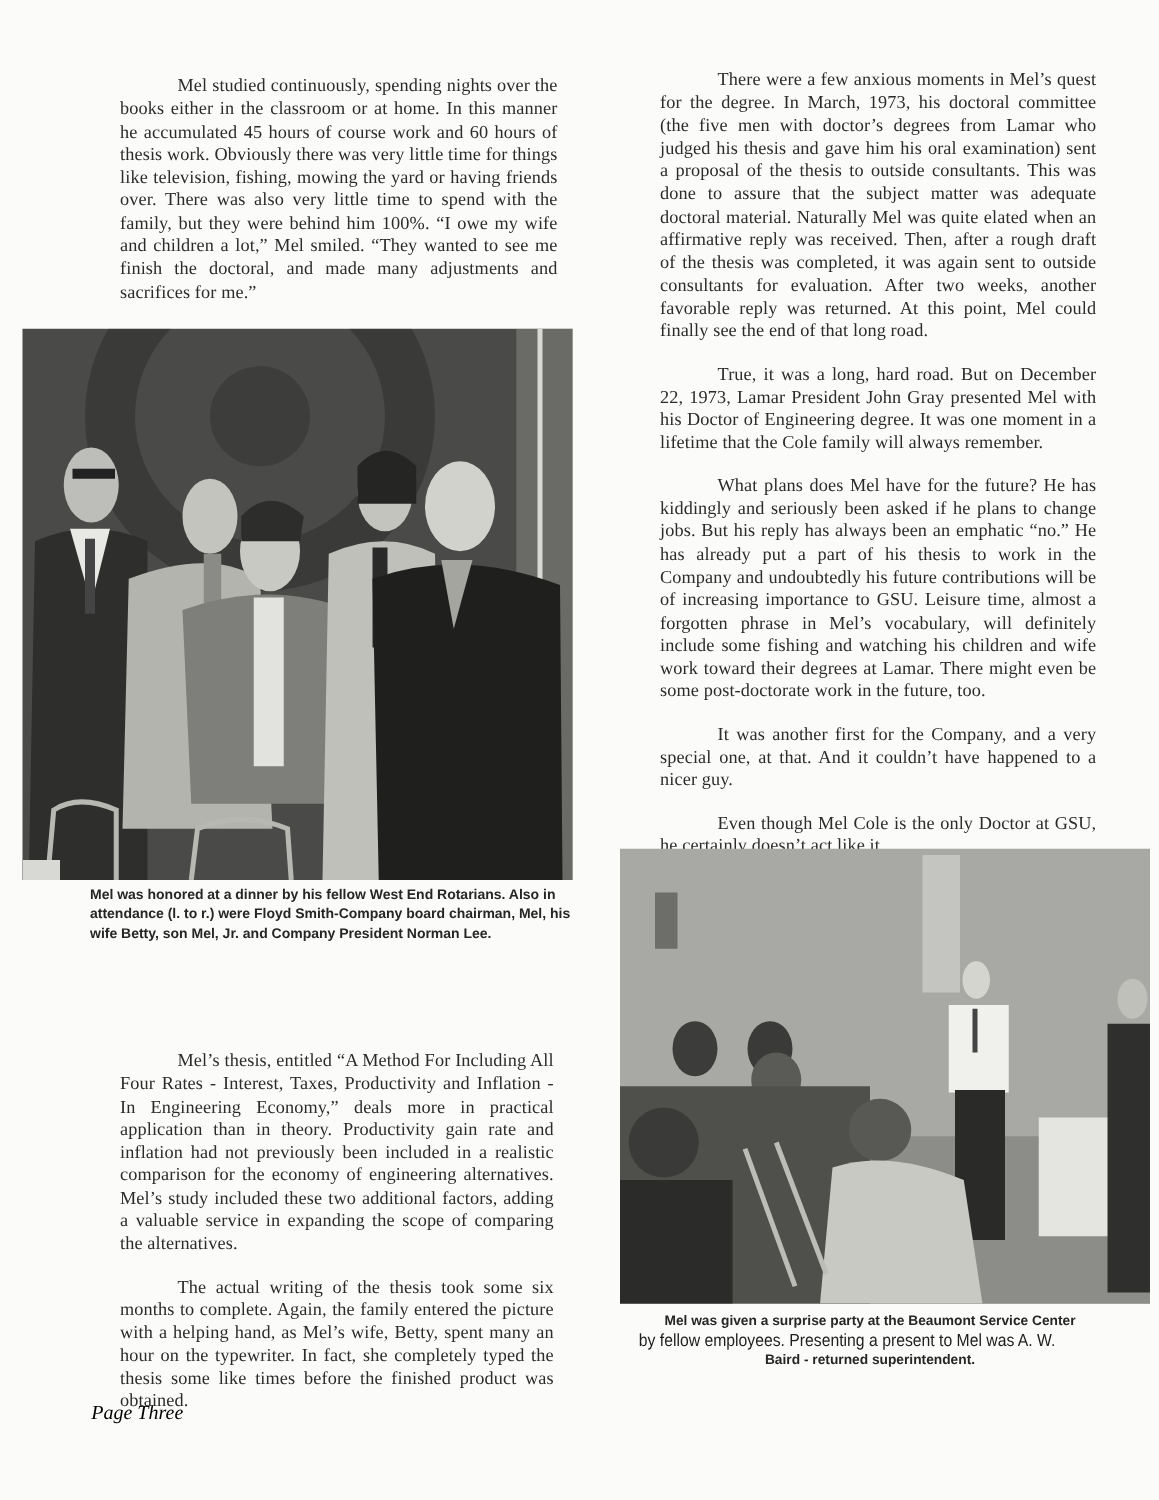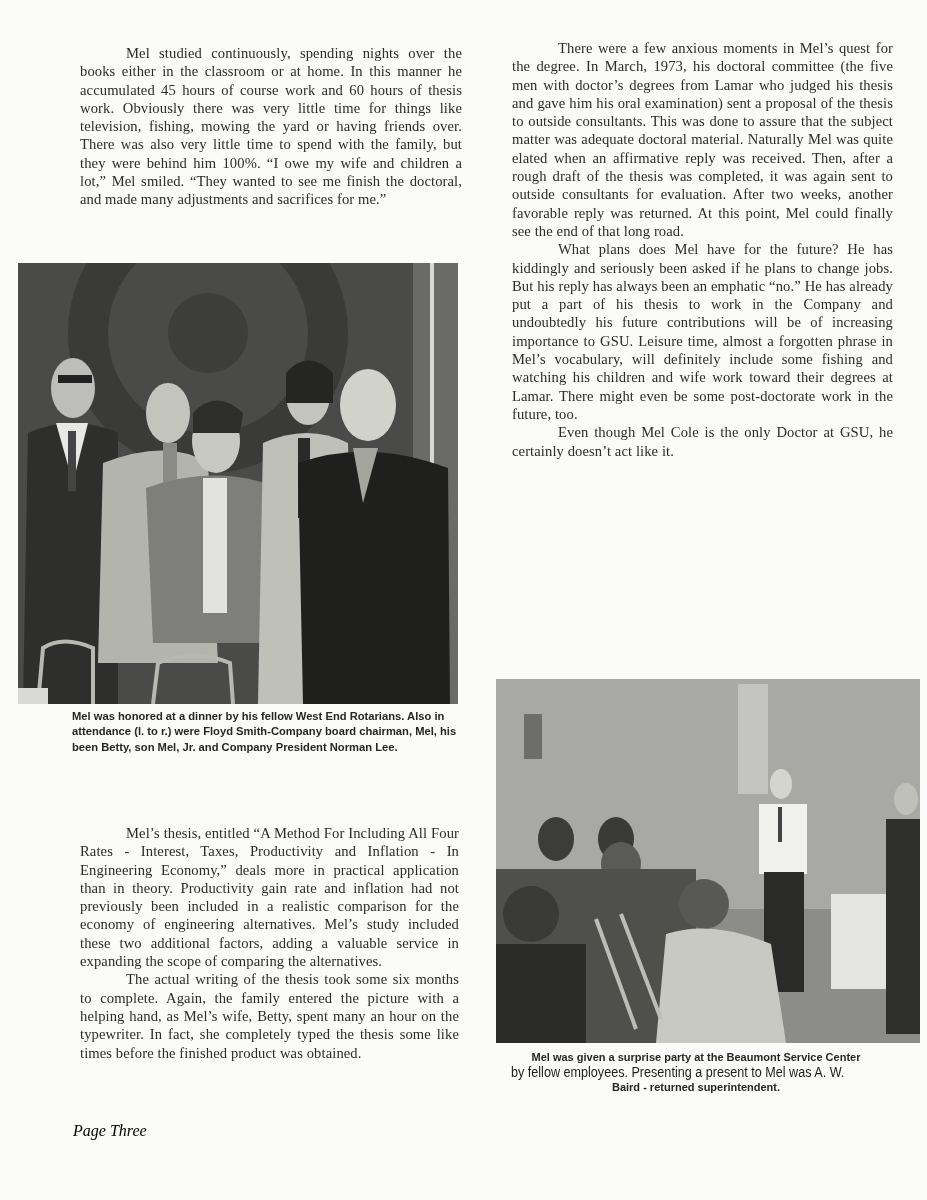--- a/index.html
+++ b/index.html
@@ -9,21 +9,21 @@
     font-family: "Liberation Serif", "DejaVu Serif", serif;
     color: #2b2b2b;
   }
   .col {
     position: absolute;
     font-size: 14.6px;
     line-height: 18.3px;
     text-align: justify;
     letter-spacing: 0.1px;
   }
-  .col p { margin: 0; text-indent: 46px; }
+  .col p { margin: 16px; text-indent: 46px; }
   #col-left-top { left: 80px; top: 44px; width: 382px; }
   #col-left-bottom { left: 80px; top: 824px; width: 379px; }
   #col-right { left: 512px; top: 39px; width: 381px; }
   .photo {
     position: absolute; overflow: hidden;
     background: #5e5e5c;
   }
   #photo-dinner { left: 18px; top: 263px; width: 440px; height: 441px; }
   #photo-party { left: 496px; top: 679px; width: 424px; height: 364px; background: #a3a3a0; }
   .caption {
@@ -81,30 +81,32 @@
     <ellipse cx="350" cy="142" rx="28" ry="36" fill="#d2d2cd"></ellipse>
     <path d="M280 200 Q350 175 430 205 L432 441 L285 441 Z" fill="#1f1f1d"></path>
     <path d="M335 185 L345 240 L360 185 Z" fill="#a5a5a0"></path>
 
     <path d="M20 441 L25 385 Q45 372 75 385 L75 441" fill="none" stroke="#b8b8b3" stroke-width="4"></path>
     <path d="M135 441 L140 400 Q175 385 212 400 L215 441" fill="none" stroke="#b8b8b3" stroke-width="4"></path>
     <rect x="0" y="425" width="30" height="16" fill="#d8d8d4"></rect>
   </svg>
 </div>
 
-<div class="caption" id="caption-dinner">Mel was honored at a dinner by his fellow West End Rotarians. Also in attendance (l. to r.) were Floyd Smith-Company board chairman, Mel, his been Betty, son Mel, Jr. and Company President Norman Lee.</div>
+<div class="caption" id="caption-dinner">Mel was honored at a dinner by his fellow West End Rotarians. Also in attendance (l. to r.) were Floyd Smith-Company board chairman, Mel, his wife Betty, son Mel, Jr. and Company President Norman Lee.</div>
 
 <div class="col" id="col-left-bottom">
   <p>Mel’s thesis, entitled “A Method For Including All Four Rates - Interest, Taxes, Productivity and Inflation - In Engineering Economy,” deals more in practical application than in theory. Productivity gain rate and inflation had not previously been included in a realistic comparison for the economy of engineering alternatives. Mel’s study included these two additional factors, adding a valuable service in expanding the scope of comparing the alternatives.</p>
   <p>The actual writing of the thesis took some six months to complete. Again, the family entered the picture with a helping hand, as Mel’s wife, Betty, spent many an hour on the typewriter. In fact, she completely typed the thesis some like times before the finished product was obtained.</p>
 </div>
 
 <div class="col" id="col-right">
   <p>There were a few anxious moments in Mel’s quest for the degree. In March, 1973, his doctoral committee (the five men with doctor’s degrees from Lamar who judged his thesis and gave him his oral examination) sent a proposal of the thesis to outside consultants. This was done to assure that the subject matter was adequate doctoral material. Naturally Mel was quite elated when an affirmative reply was received. Then, after a rough draft of the thesis was completed, it was again sent to outside consultants for evaluation. After two weeks, another favorable reply was returned. At this point, Mel could finally see the end of that long road.</p>
+  <p>True, it was a long, hard road. But on December 22, 1973, Lamar President John Gray presented Mel with his Doctor of Engineering degree. It was one moment in a lifetime that the Cole family will always remember.</p>
   <p>What plans does Mel have for the future? He has kiddingly and seriously been asked if he plans to change jobs. But his reply has always been an emphatic “no.” He has already put a part of his thesis to work in the Company and undoubtedly his future contributions will be of increasing importance to GSU. Leisure time, almost a forgotten phrase in Mel’s vocabulary, will definitely include some fishing and watching his children and wife work toward their degrees at Lamar. There might even be some post-doctorate work in the future, too.</p>
+  <p>It was another first for the Company, and a very special one, at that. And it couldn’t have happened to a nicer guy.</p>
   <p>Even though Mel Cole is the only Doctor at GSU, he certainly doesn’t act like it.</p>
 </div>
 
 <div class="photo" id="photo-party">
   <svg width="424" height="364" viewBox="0 0 424 364">
     <rect width="424" height="364" fill="#a8a8a4"></rect>
     <rect x="0" y="230" width="424" height="134" fill="#8c8c88"></rect>
 
     <rect x="28" y="35" width="18" height="45" fill="#6d6d69"></rect>
     <rect x="242" y="5" width="30" height="110" fill="#c4c4c0"></rect>

